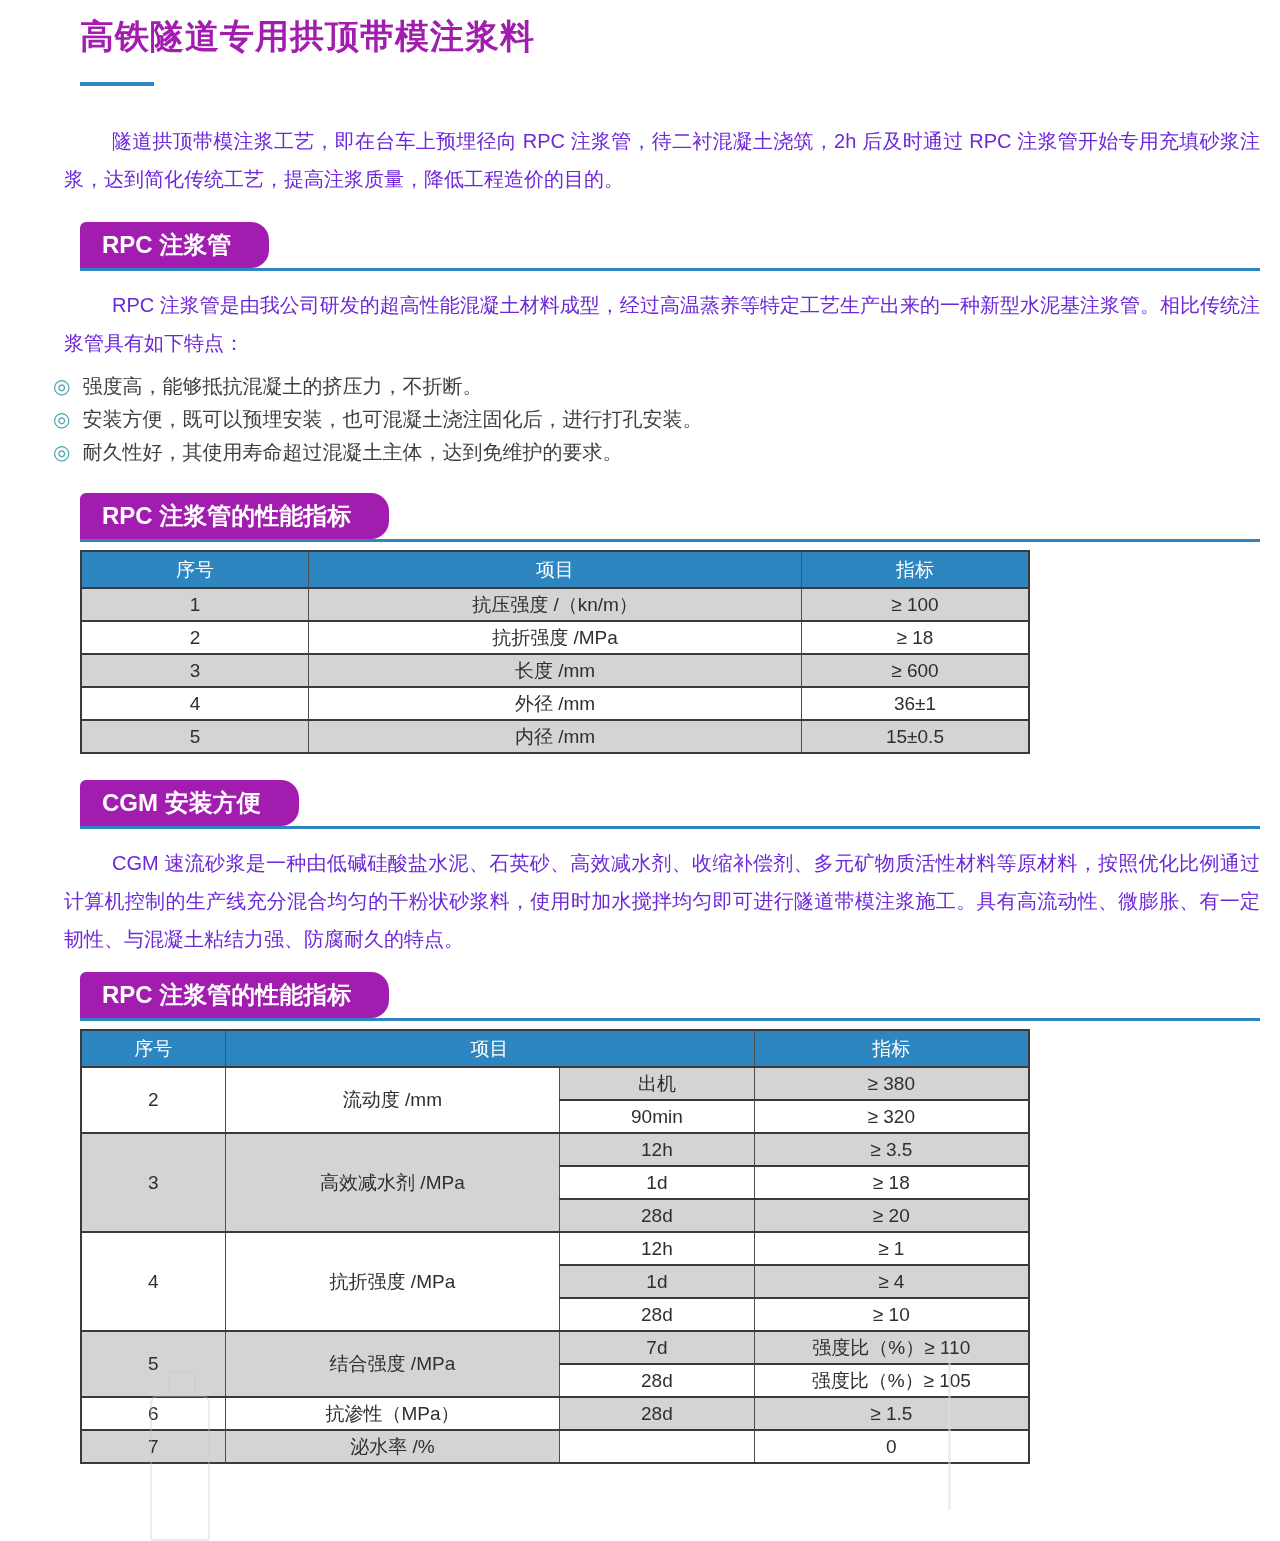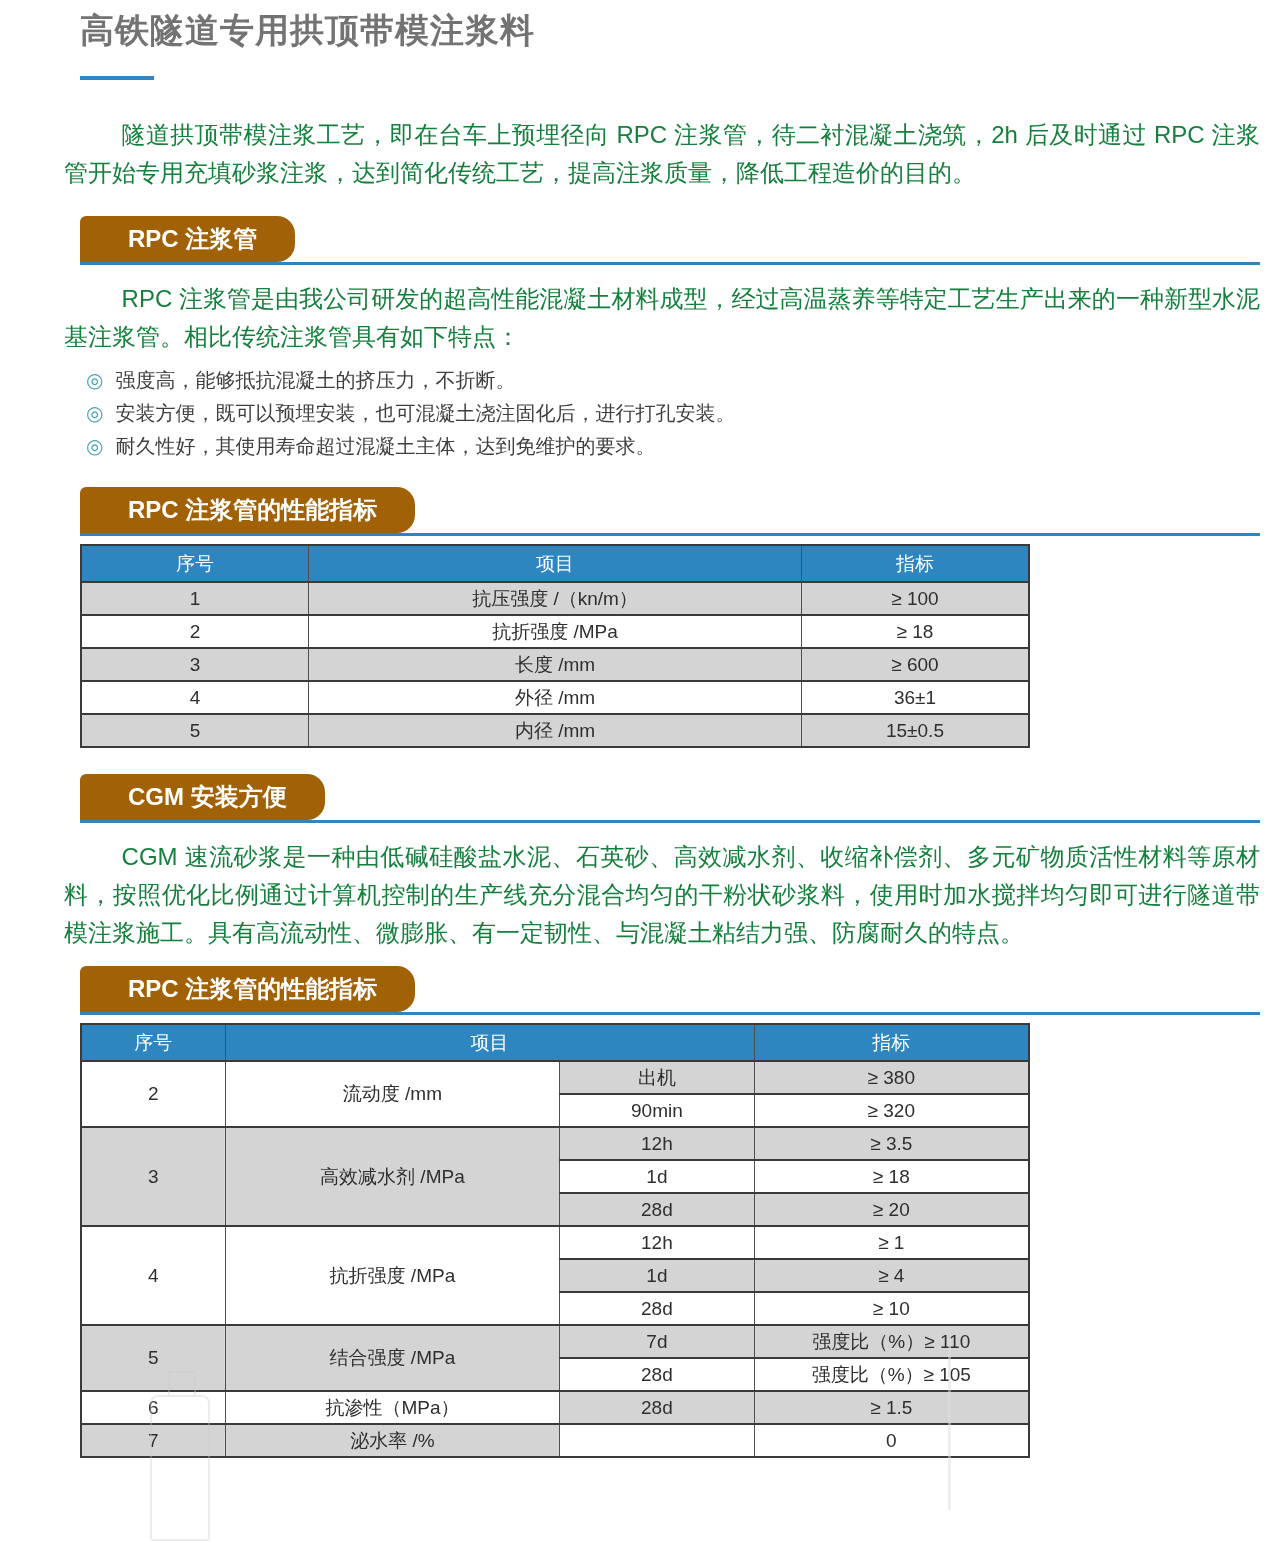--- a/index.html
+++ b/index.html
@@ -3,47 +3,47 @@
 <meta charset="utf-8">
 <style>
   * { margin:0; padding:0; box-sizing:border-box; }
   html,body { background:#ffffff; }
   body {
     width:1280px; min-height:1541px; position:relative; overflow:hidden;
     font-family:"Liberation Sans", sans-serif; color:#3c3c3c;
   }
   
   .doc-title {
-    margin:8px 0 0 80px;
-    font-size:34px; font-weight:bold; color:#737373; letter-spacing:1px;
+    margin:14px 0 0 80px;
+    font-size:34px; font-weight:bold; color:#a21caf; letter-spacing:1px;
   }
   .title-underline {
     margin:22px 0 0 80px; width:74px; height:4px; background:#2e86c4;
   }
   
   .para {
     margin:36px 20px 0 64px;
-    font-size:24px; line-height:38px; color:#15803d;
+    font-size:20px; line-height:38px; color:#6d28d9;
     text-indent:2.4em; text-align:justify;
   }
   .para.tight { margin-top:15px; }
   
   .section-banner {
     margin:24px 20px 0 80px;
     border-bottom:3px solid #2e86c1;
     line-height:0;
   }
   .banner-tab {
-    display:inline-block; background:#a16207; color:#ffffff;
+    display:inline-block; background:#a21caf; color:#ffffff;
     font-size:24px; font-weight:bold; line-height:28px;
-    padding:9px 38px 9px 48px;
+    padding:9px 38px 9px 22px;
     border-radius:6px 18px 18px 0;
   }
   
-  .bullet-list { margin:8px 30px 0 86px; }
+  .bullet-list { margin:8px 30px 0 53px; }
   .bullet-item { font-size:20px; line-height:33px; color:#3f3f3f; }
   .bullet-marker { color:#4aa3b5; margin-right:12px; font-size:20px; }
   
   table.spec {
     margin:8px 0 0 80px; width:950px;
     border-collapse:collapse; table-layout:fixed;
     border:2px solid #3a3a3a;
     font-size:19px; color:#2f2f2f;
   }
   table.spec th, table.spec td {

